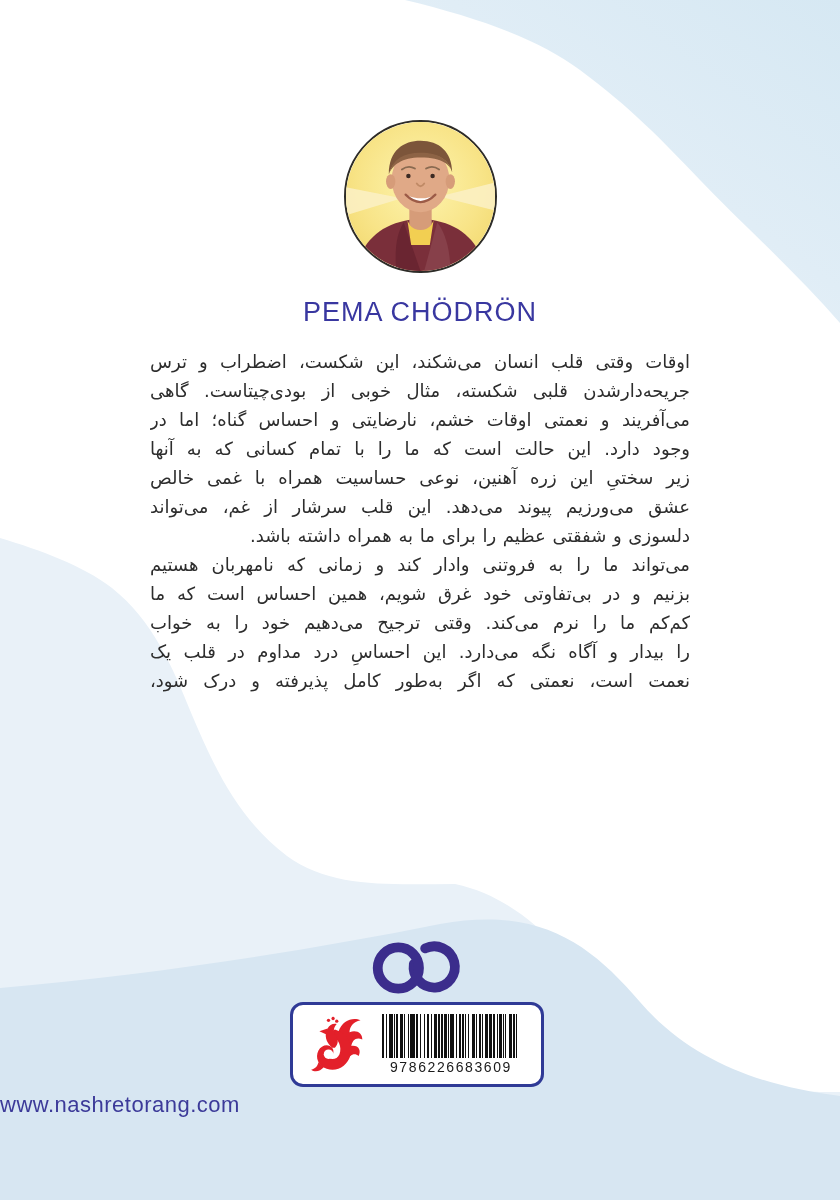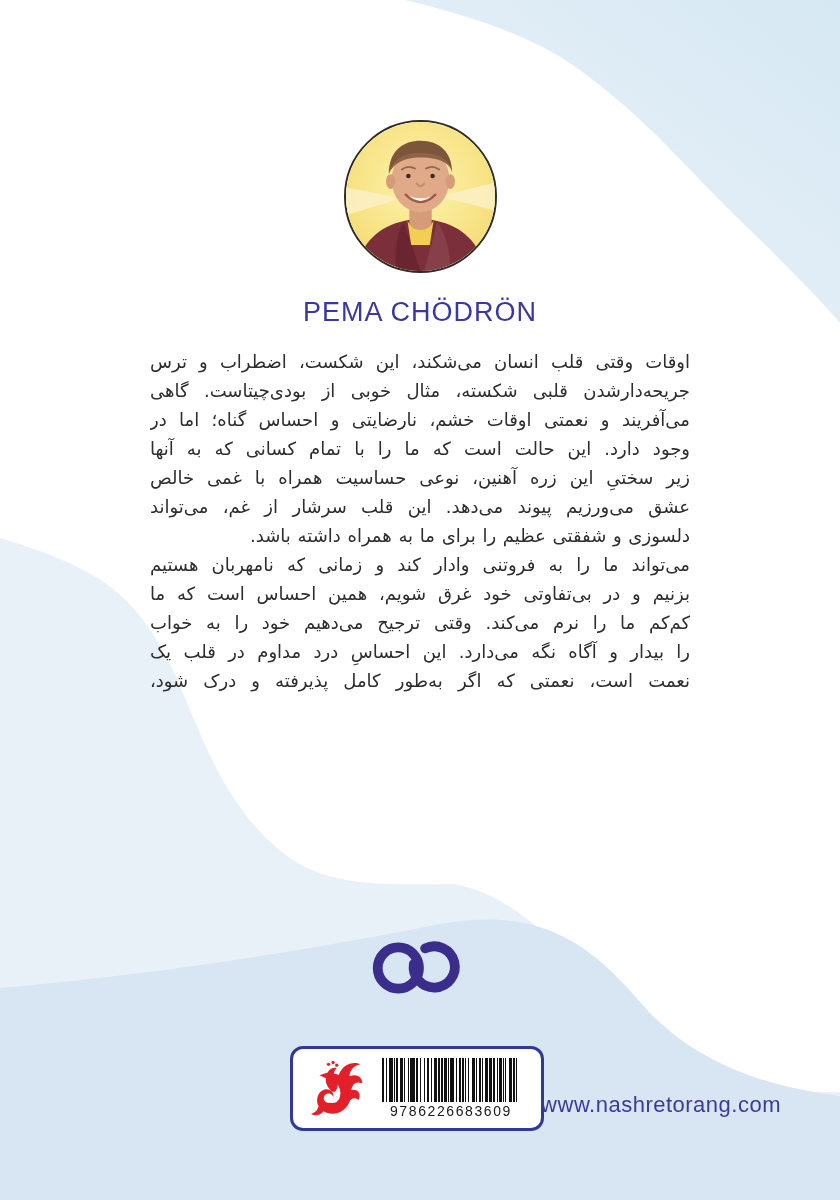--- a/index.html
+++ b/index.html
@@ -56,42 +56,41 @@
   .infinity svg{display:block;width:100%;height:100%;}
   
   .isbn-box{
     position:absolute;left:290px;top:1002px;width:254px;height:85px;
     background:#ffffff;
     border:3px solid var(--box-border);
     border-radius:13px;
     box-sizing:border-box;
     display:flex;align-items:center;
     padding:6px 10px 6px 8px;
-    margin-top:44px;
   }
   .bird-logo{width:66px;height:64px;flex:0 0 auto;}
   .bird-logo svg{display:block;width:100%;height:100%;}
   .barcode{
     flex:1;display:flex;flex-direction:column;align-items:center;
     margin-left:4px;
   }
   .bars{
     display:flex;align-items:stretch;height:44px;width:138px;
   }
   .bars i{display:block;height:100%;}
   .isbn-num{
     font-size:14px;color:#1a1a1a;letter-spacing:1.6px;
     line-height:16px;margin-top:1px;
     font-family:"Liberation Sans", sans-serif;
     white-space:nowrap;
   }
   
   .website{
     position:absolute;left:0;top:1092px;width:781px;
-    text-align:right;
+    text-align:left;
     font-size:22px;color:#3c3a99;letter-spacing:0.5px;
   }
 </style>
 </head>
 <body>
 
 <div class="page">
 
   <svg class="bg-waves" viewBox="0 0 840 1200" preserveAspectRatio="none" aria-hidden="true">
     <defs>

